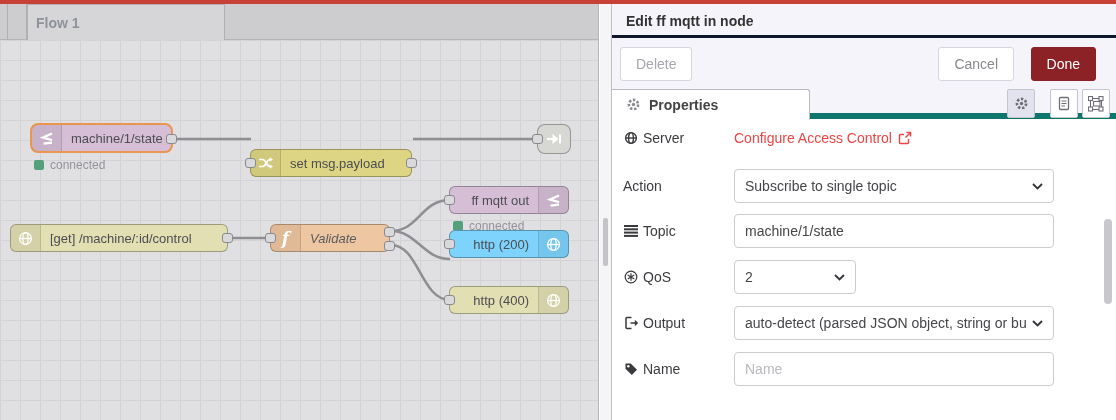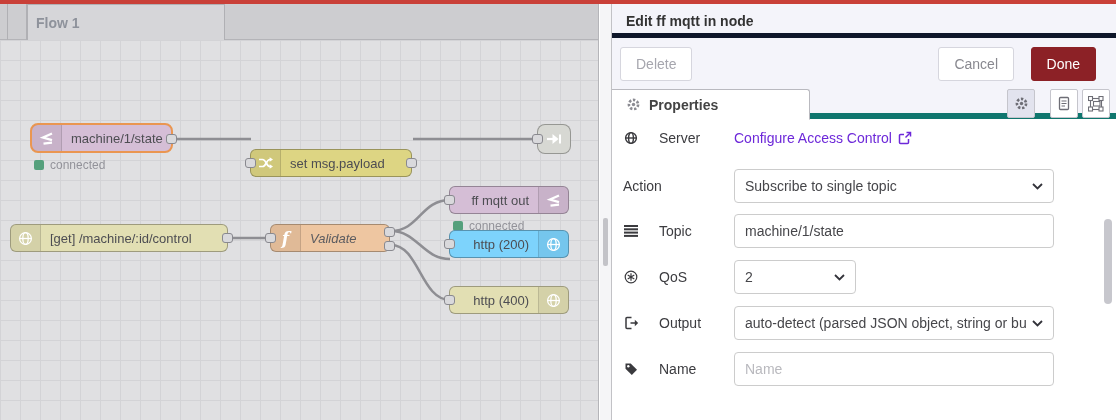--- a/index.html
+++ b/index.html
@@ -54,41 +54,41 @@
   .dot { width:10px; height:10px; border-radius:2px; background:#55a07c; }
 
   .ficon-f { font-family:"DejaVu Serif", serif; font-style:italic; font-weight:bold; font-size:17px; color:#fff; line-height:1; }
 
   
   #resizer { position:absolute; left:600px; top:4px; width:11px; height:416px; background:#f5f5f7; }
   #resizer .handle { position:absolute; left:3px; top:214px; width:5px; height:48px; background:#c3c3c8; border-radius:2px; }
 
   
   #panel { position:absolute; left:611px; top:4px; width:505px; height:416px; background:#fff; border-left:1px solid #c2c2c6; }
-  .p-header { height:34px; background:#f4f4fa; border-bottom:5px solid #0f172a; line-height:34px; padding-left:14px; font-size:14px; font-weight:bold; color:#333; }
+  .p-header { height:34px; background:#f4f4fa; border-bottom:3px solid #0f172a; line-height:34px; padding-left:14px; font-size:14px; font-weight:bold; color:#333; }
   .p-toolbar { position:relative; height:51px; background:#f4f4fa; }
   .btn { position:absolute; top:9px; height:34px; border:1px solid #d6d6de; border-radius:3px; background:#fff; font-size:14px; font-family:inherit; padding:0 15px; cursor:pointer; }
   #btn-delete { left:8px; color:#a6a6ae; }
   #btn-cancel { right:102px; color:#88888f; }
   #btn-done   { right:20px; background:#8c2126; border-color:#8c2126; color:#fff; }
 
   .p-tabs { position:relative; height:30px; background:#f4f4fa; border-bottom:6px solid #0f766e; }
   .p-tab { position:absolute; left:0; top:0; width:198px; height:31px; background:#fff; border:1px solid #b9b9bf; border-left:none; border-bottom:1px solid #fff; border-radius:0 3px 0 0; display:flex; align-items:center; gap:8px; padding-left:14px; font-size:14px; font-weight:bold; color:#444; z-index:2; }
   .p-tab .g { color:#8b8b92; display:flex; }
   .icon-btn { position:absolute; top:0; width:28px; height:29px; border:1px solid #c5c5cc; border-radius:2px; background:#fff; display:flex; align-items:center; justify-content:center; color:#6e6e76; }
   #btn-gear { left:395px; background:#e2e3ee; }
   #btn-doc { left:438px; }
   #btn-appearance { left:470px; }
 
   .p-form { position:relative; height:300px; background:#fff; }
-  .frow { position:absolute; left:11px; height:34px; display:flex; align-items:center; gap:20px; font-size:14px; color:#3c3c40; }
+  .frow { position:absolute; left:11px; height:34px; display:flex; align-items:center; gap:4px; font-size:14px; color:#3c3c40; }
   .frow .ficon { display:flex; width:16px; justify-content:center; color:#3a3a3e; }
   #row-server { top:2px; }  #row-action { top:50px; } #row-topic { top:95px; }
   #row-qos { top:141px; }   #row-output { top:187px; } #row-name { top:233px; }
-  .cfg-link { position:absolute; left:122px; top:2px; height:34px; display:flex; align-items:center; gap:6px; font-size:14px; color:#6d28d9; cursor:pointer; }
+  .cfg-link { position:absolute; left:122px; top:2px; height:34px; display:flex; align-items:center; gap:6px; font-size:14px; color:#ef4444; cursor:pointer; }
   .field { position:absolute; left:122px; width:320px; height:34px; border:1px solid #ccc; border-radius:4px; background:#fff; display:flex; align-items:center; padding:0 10px; font-size:14px; color:#46464a; }
   .field .val { flex:1; white-space:nowrap; overflow:hidden; }
   .chev { flex:0 0 auto; margin-left:6px; color:#33333a; display:flex; }
   #f-action { top:50px; } #f-topic { top:95px; } #f-qos { top:141px; width:122px; }
   #f-output { top:187px; } #f-name { top:233px; }
   input.field { font-family:inherit; outline:none; }
   input.field::placeholder { color:#b9b9be; }
 
   #vscroll { position:absolute; right:4px; top:215px; width:8px; height:85px; background:#c7c7cd; border-radius:4px; }
 </style>

